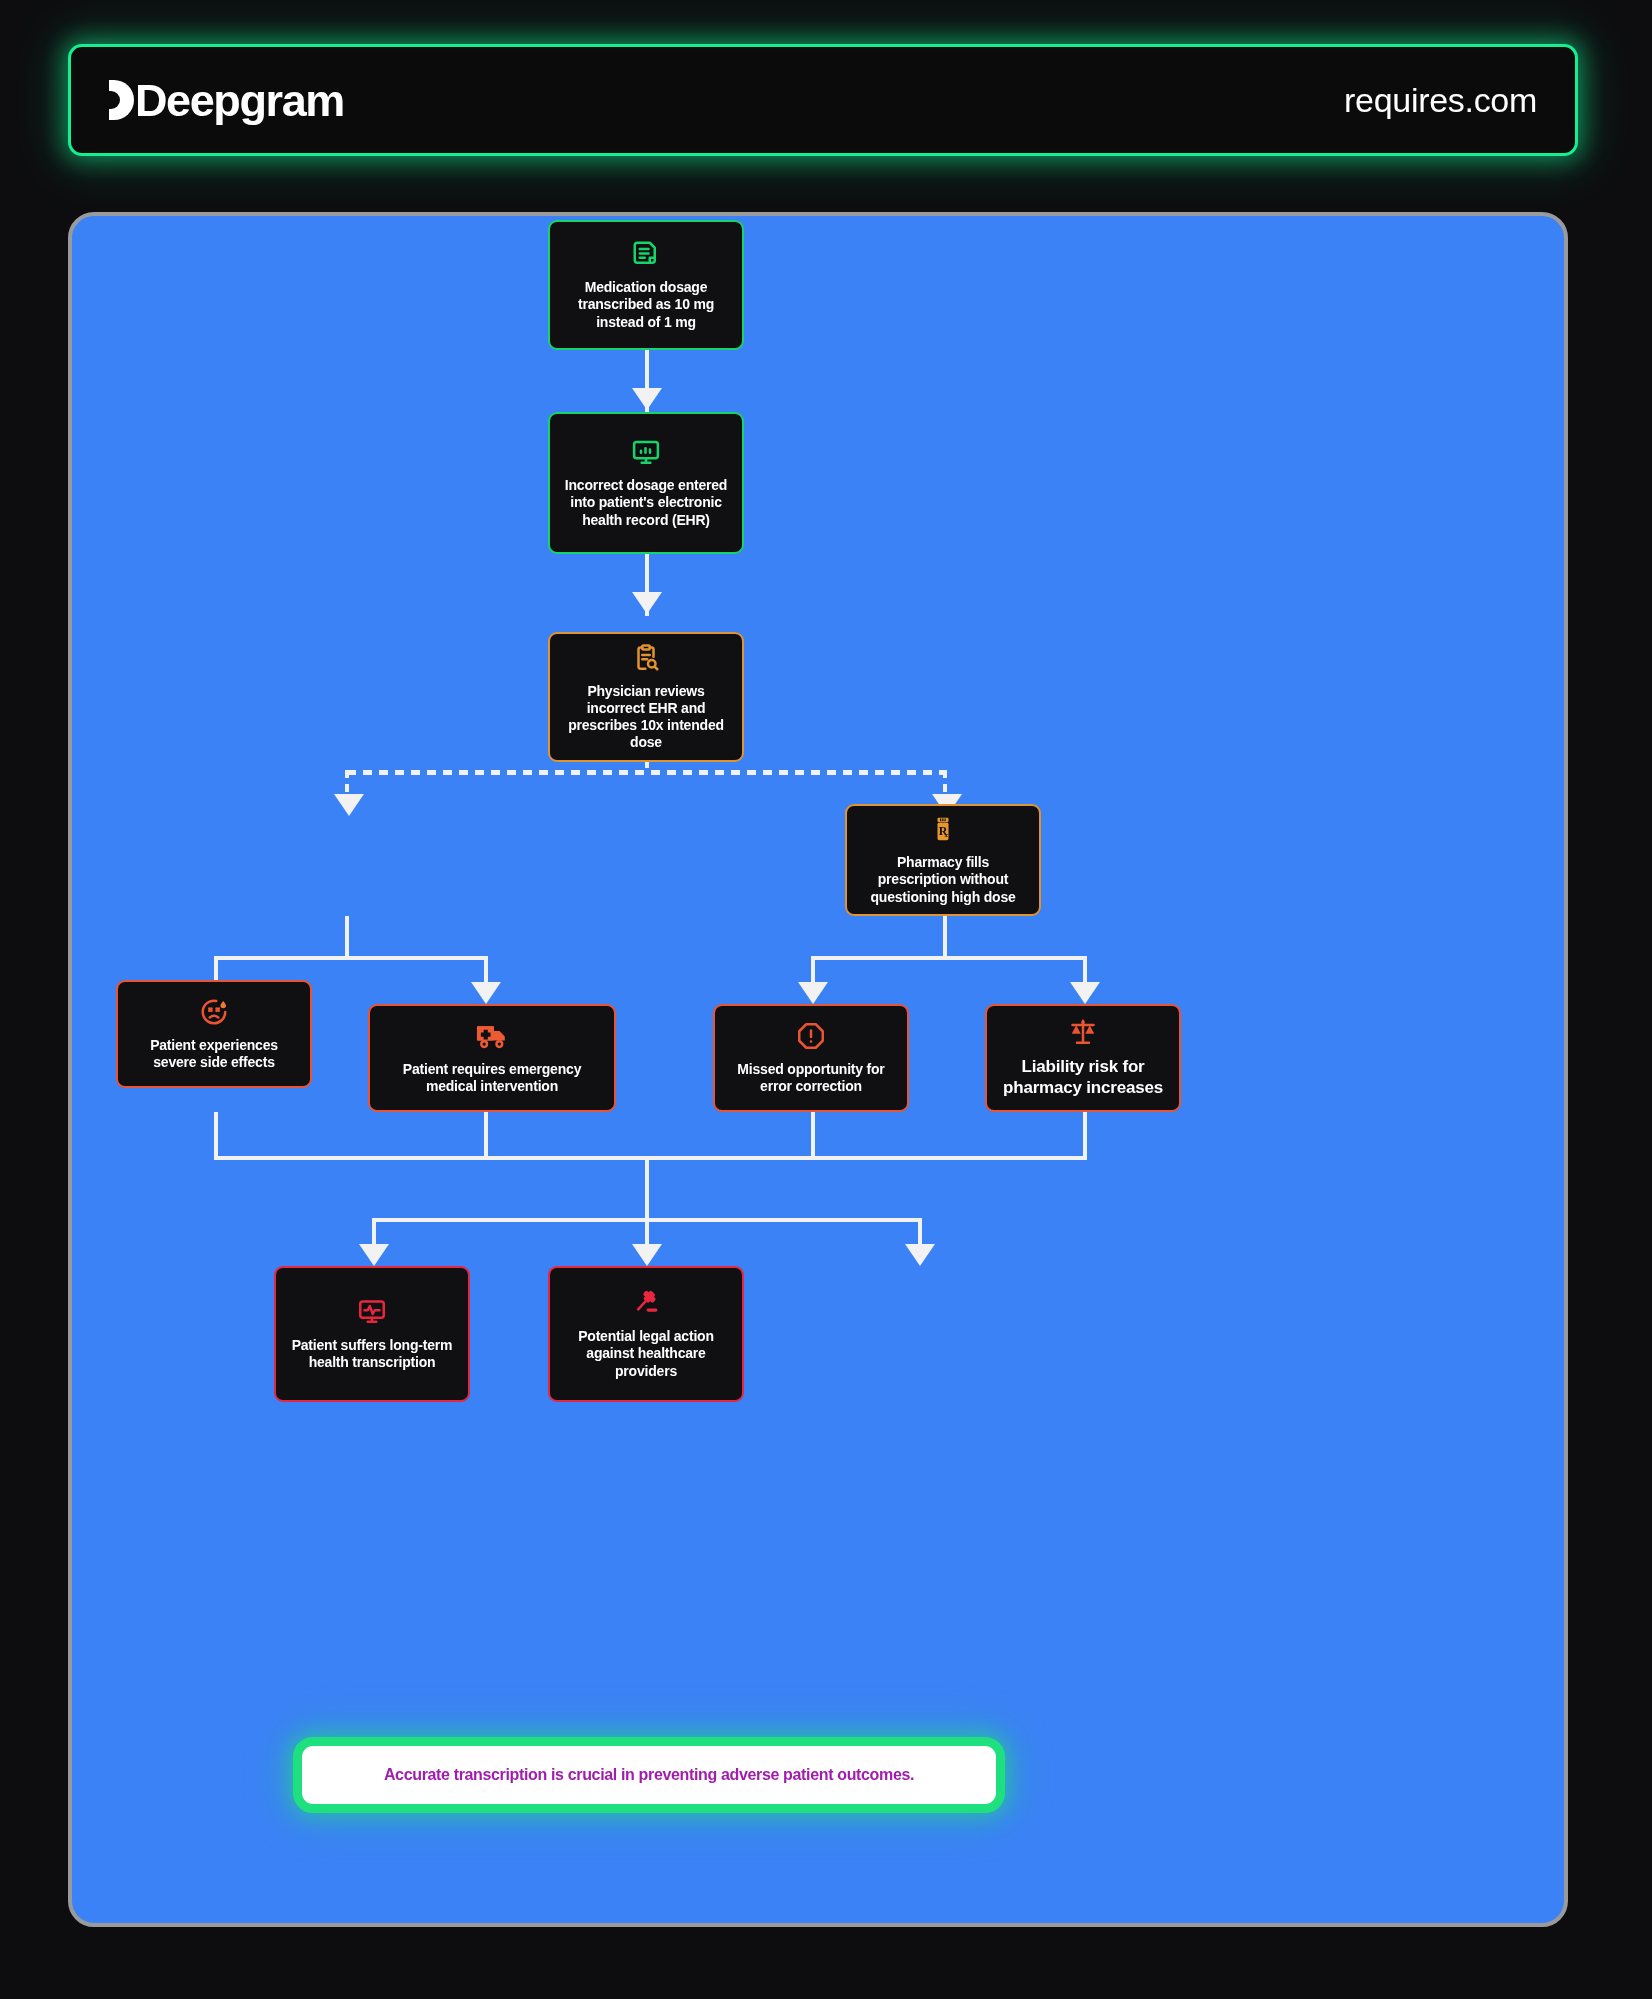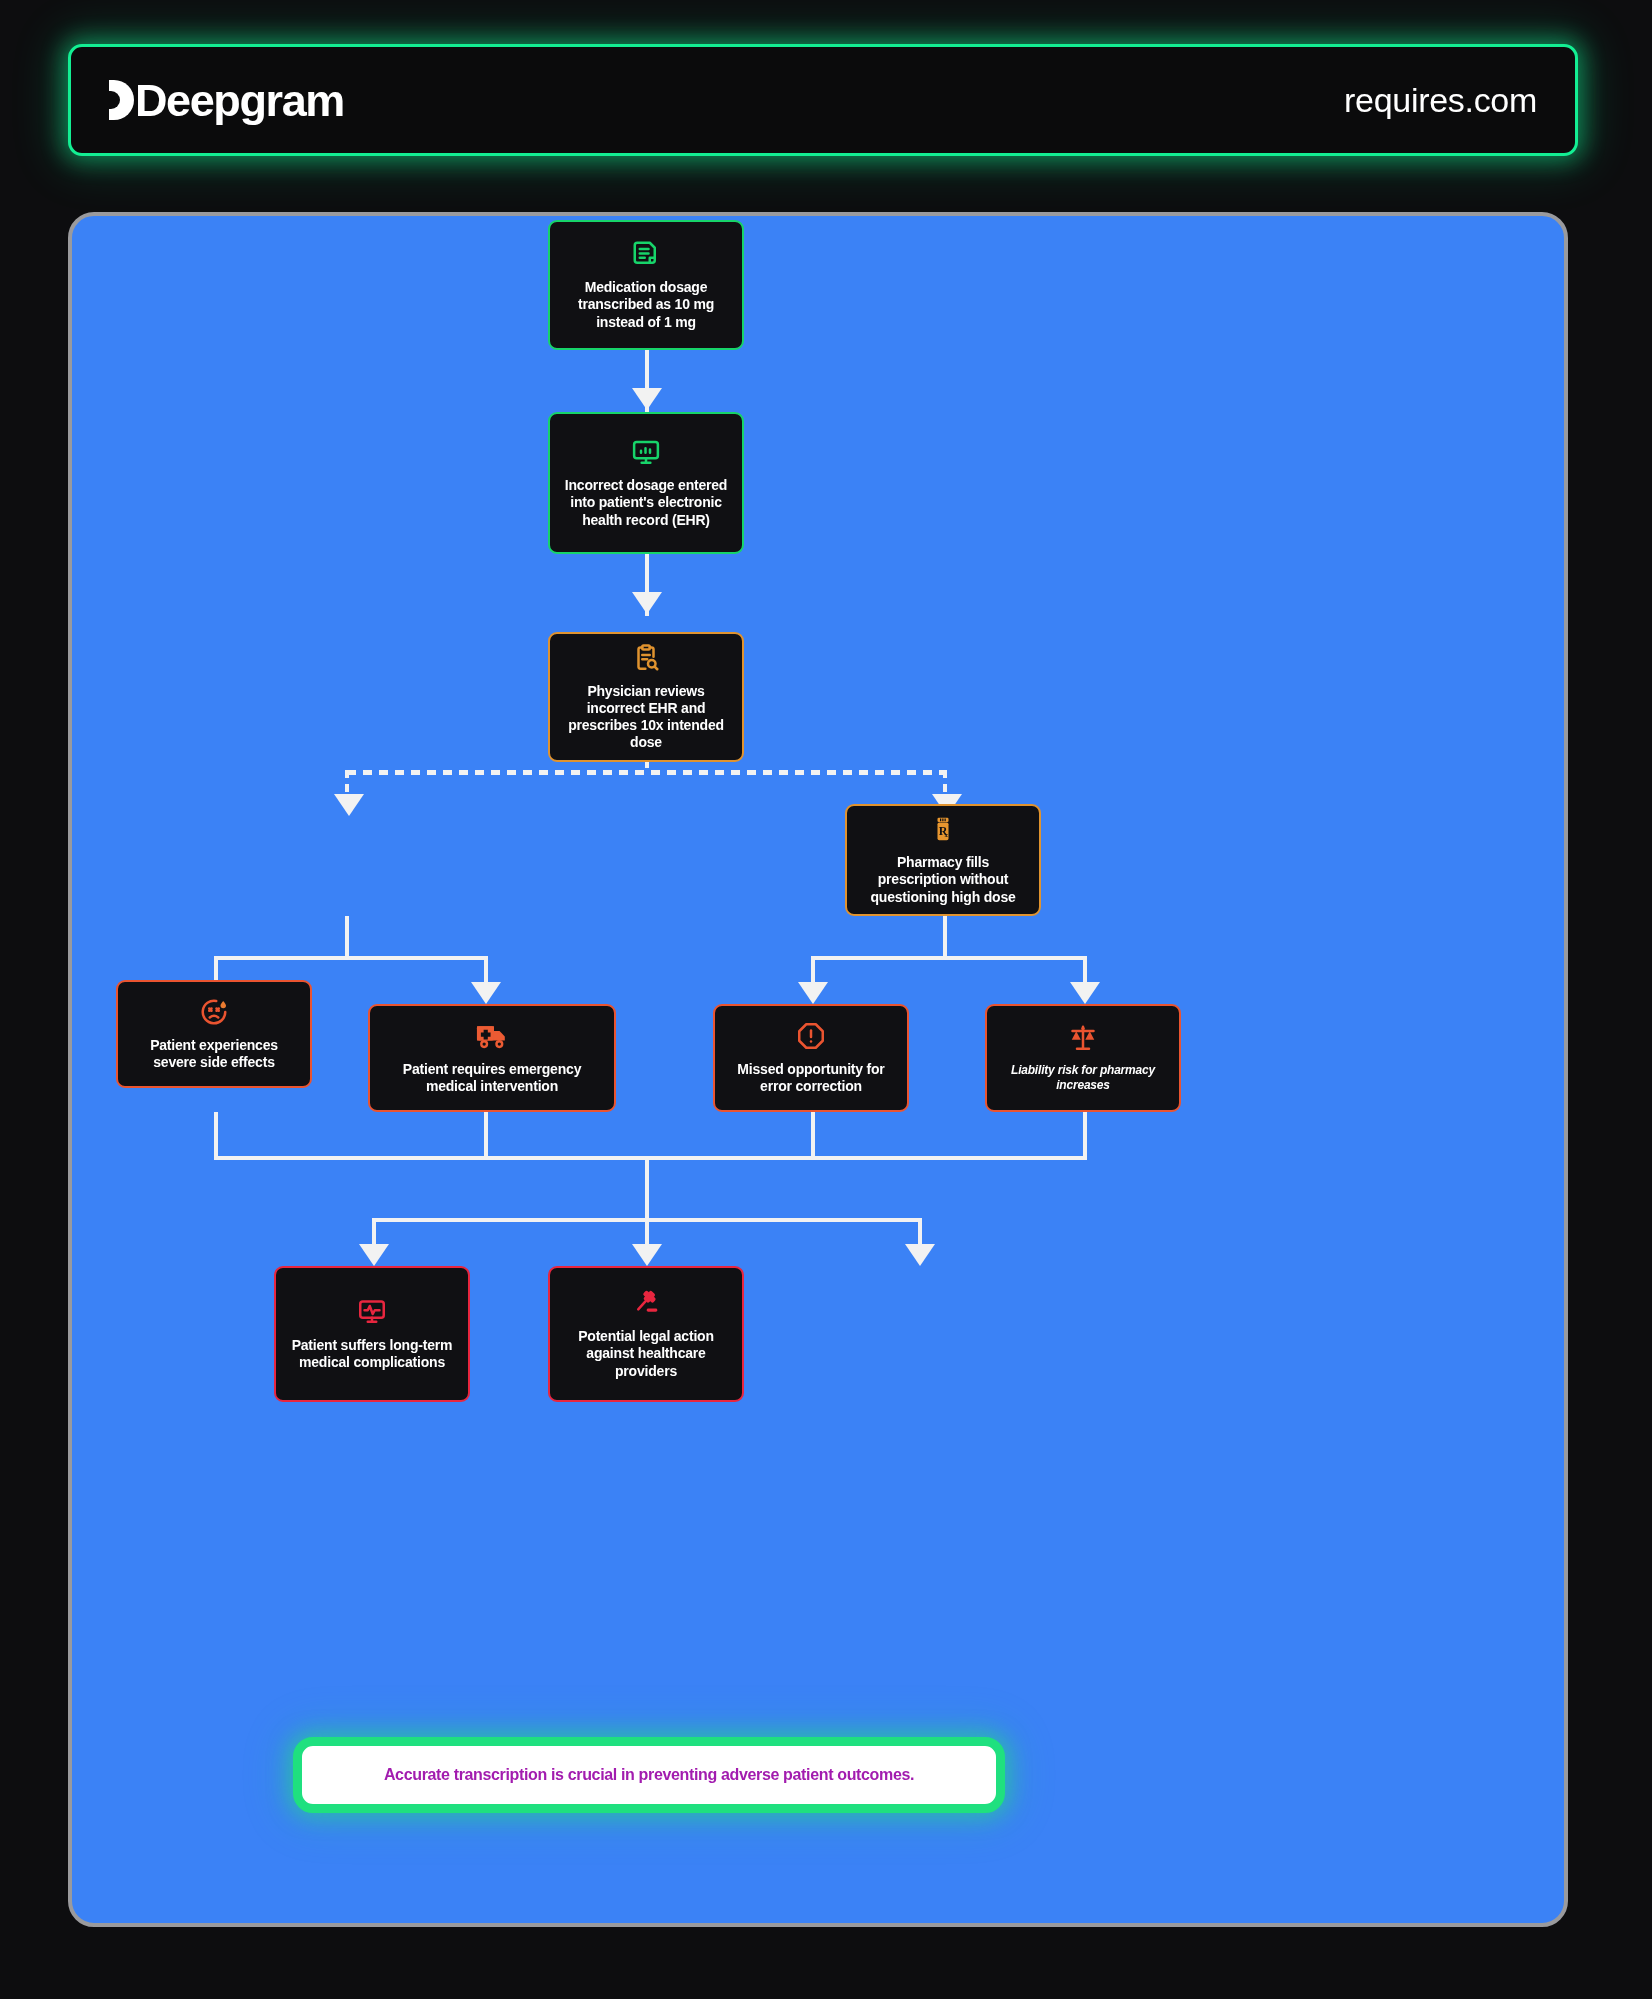--- a/index.html
+++ b/index.html
@@ -241,32 +241,32 @@
     <span class="nicon">
       <svg width="32" height="30" viewBox="0 0 24 24" fill="none" stroke="#ea5430" stroke-width="2" stroke-linecap="round" stroke-linejoin="round">
         <path d="M12 3v17"></path>
             <path d="M7.2 20.6h9.6"></path>
             <path d="M3.6 6.4h16.8"></path>
         <path d="M6.6 6.6 3 13.4h7.2z" fill="#ea5430" stroke="none"></path>
         <path d="M17.4 6.6 13.8 13.4H21z" fill="#ea5430" stroke="none"></path>
         <circle cx="12" cy="4.4" r="1.4" fill="#ea5430" stroke="none"></circle>
       </svg>
     </span>
-    <span class="nlabel" style="font-size:12px;font-style:italic;">Liability risk for pharmacy increases</span>
+    <span class="nlabel" style="font-size:17px;">Liability risk for pharmacy increases</span>
   </div>
 
   <div class="node crimson" style="left:202px;top:1050px;width:196px;height:136px;">
     <span class="nicon">
       <svg width="30" height="30" viewBox="0 0 24 24" fill="none" stroke="#e8263f" stroke-width="2" stroke-linecap="round" stroke-linejoin="round">
         <rect x="2.6" y="3.6" width="18.8" height="13" rx="2"></rect>
         <path d="M6 10.6h2.6l1.6-3.4 2.4 6.4 1.6-3h3.8"></path>
         <path d="M12 16.6v3M8.6 19.8h6.8"></path>
       </svg>
     </span>
-    <span class="nlabel" style="font-size:14px;">Patient suffers long-term medical complications</span>
+    <span class="nlabel" style="font-size:14px;">Patient suffers long-term health transcription</span>
   </div>
 
   <div class="node crimson" style="left:476px;top:1050px;width:196px;height:136px;">
     <span class="nicon">
       <svg width="32" height="30" viewBox="0 0 24 24" fill="#e8263f">
         <g transform="rotate(42 12 10)">
           <rect x="9.2" y="1.4" width="5.6" height="9.2" rx="1.6"></rect>
           <rect x="6.6" y="3.6" width="10.8" height="4.6" rx="1.5"></rect>
           <rect x="11.1" y="9.8" width="2" height="10.6" rx="1"></rect>
         </g>

